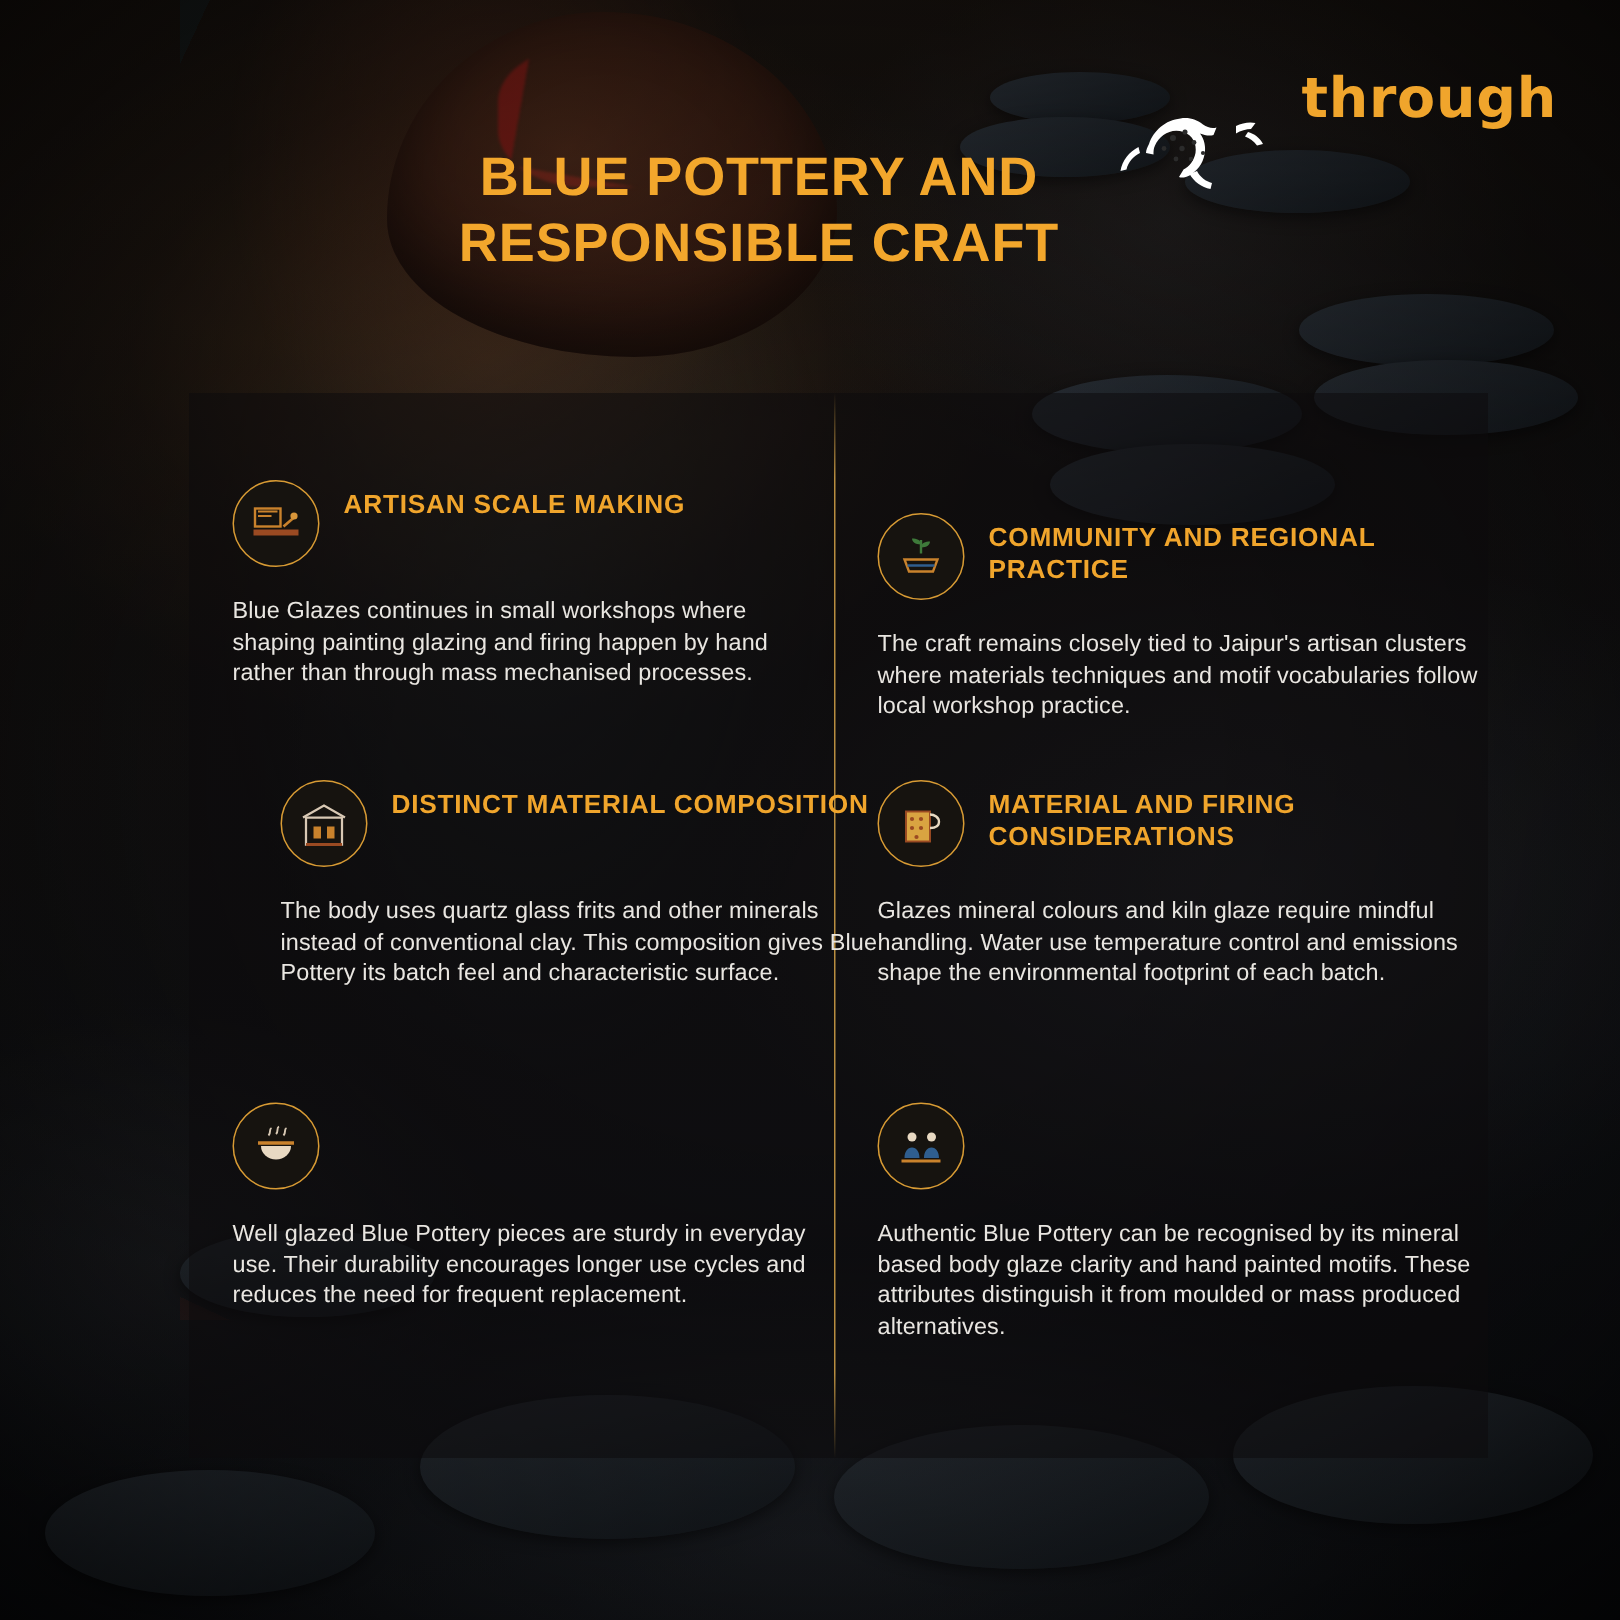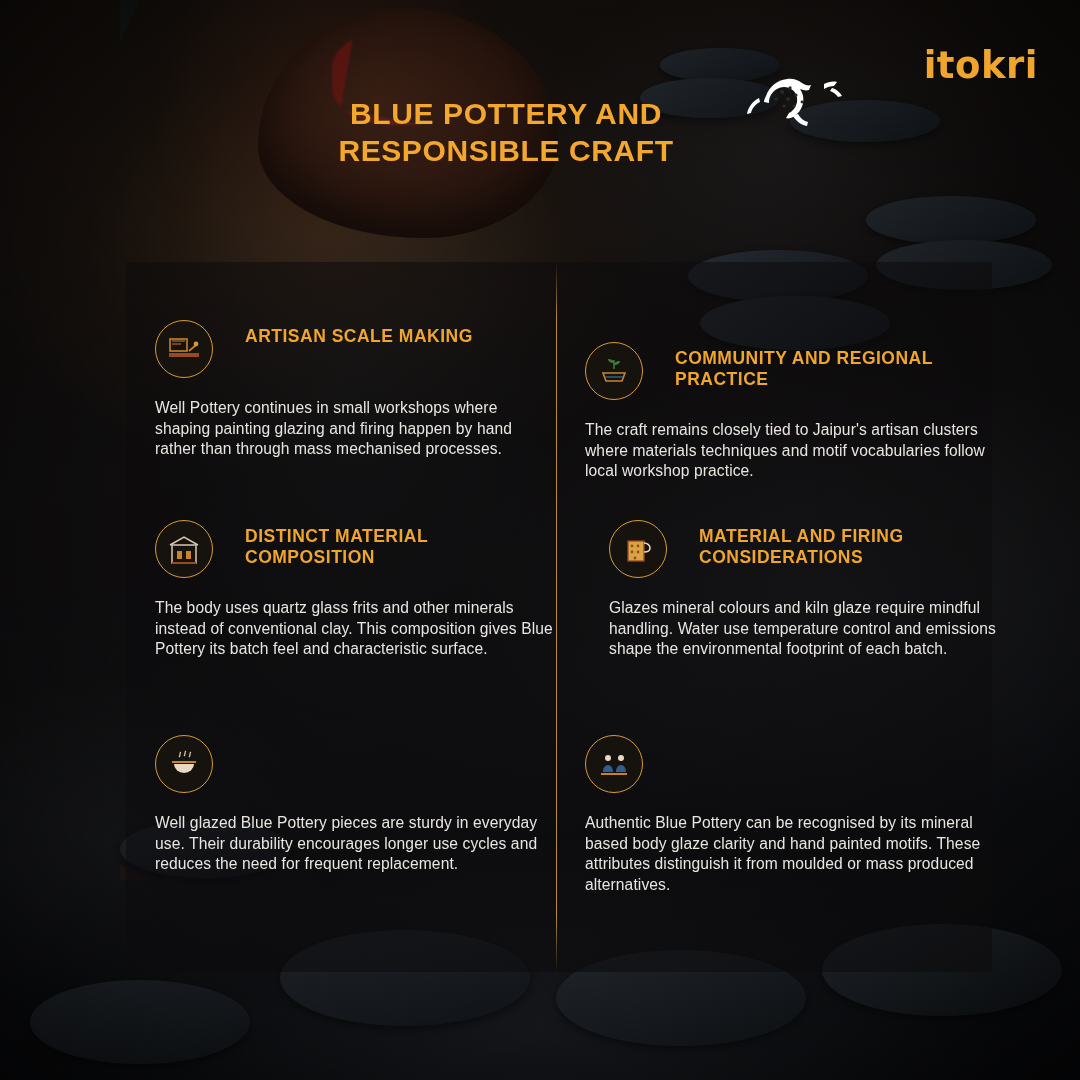--- a/index.html
+++ b/index.html
@@ -94,21 +94,21 @@
   }
 
   
   .title {
     position: absolute;
     left: 0; top: 96px;
     width: 1012px;
     text-align: center;
     color: #F3A72C;
     font-weight: 700;
-    font-size: 30px;
+    font-size: 36px;
     line-height: 1.23;
     letter-spacing: 0.6px;
   }
   .brand {
     position: absolute;
     right: 42px; top: 44px;
     color: #F0A52C;
     font-size: 37px;
     font-weight: 700;
     letter-spacing: 0.5px;
@@ -116,21 +116,21 @@
   }
   .mascot {
     position: absolute;
     right: 232px; top: 66px;
     width: 108px; height: 62px;
   }
   .col-left { left: 155px; }
   .col-right { left: 585px; }
 
   .card { position: absolute; width: 400px; }
-  .card .row { display: flex; align-items: flex-start; gap: 32px; }
+  .card .row { display: flex; align-items: flex-start; gap: 16px; }
   .badge {
     flex: 0 0 auto;
     width: 58px; height: 58px;
     border-radius: 50%;
     border: 1.6px solid #D89B34;
     background: #16130f;
     display: flex; align-items: center; justify-content: center;
     overflow: hidden;
   }
   .card-head {
@@ -194,42 +194,42 @@
         <circle cx="50" cy="22" r="1.7"></circle>
       <circle cx="36" cy="33" r="1.6"></circle>
         <circle cx="48" cy="33" r="1.8"></circle>
       <circle cx="56" cy="29" r="1.6"></circle>
         <circle cx="44" cy="40" r="1.6"></circle>
       <circle cx="54" cy="40" r="1.5"></circle>
         <circle cx="62" cy="36" r="1.4"></circle>
     </g>
   </svg>
 
-  <div class="brand">itokri</div>
+  <div class="brand">through</div>
 
   <div class="panel"></div>
   <div class="divider"></div>
 
   <div class="card col-left" style="top:320px;">
     <div class="row">
       <span class="badge">
         <svg width="38" height="38" viewBox="0 0 38 38">
           <rect x="5" y="9" width="17" height="12" fill="none" stroke="#C9822C" stroke-width="1.6"></rect>
           <path d="M7 11h13M7 14h9" stroke="#C9822C" stroke-width="1.2"></path>
           <rect x="4" y="23" width="30" height="4" fill="#9A4A22"></rect>
           <path d="M24 21l7-6" stroke="#C9822C" stroke-width="1.8"></path>
           <circle cx="31" cy="14" r="2.4" fill="#D8963A"></circle>
         </svg>
       </span>
       <div class="card-head">ARTISAN SCALE MAKING</div>
     </div>
-    <div class="card-body">Well Pottery continues in small workshops where shaping painting glazing and firing happen by hand rather than through mass mechanised processes.</div>
-  </div>
-
-  <div class="card col-left" style="top:520px;">
+    <div class="card-body">Blue Glazes continues in small workshops where shaping painting glazing and firing happen by hand rather than through mass mechanised processes.</div>
+  </div>
+
+  <div class="card col-left" style="top:520px;margin-left:32px;">
     <div class="row">
       <span class="badge">
         <svg width="40" height="40" viewBox="0 0 40 40">
           <path d="M8 16h24v18H8z" fill="none" stroke="#D8C8B4" stroke-width="1.5"></path>
           <path d="M6 16l14-8 14 8" fill="none" stroke="#D8C8B4" stroke-width="1.5"></path>
           <rect x="13" y="22" width="5" height="8" fill="#C9822C"></rect>
           <rect x="22" y="22" width="5" height="8" fill="#C9822C"></rect>
           <path d="M8 34h24" stroke="#9A4A22" stroke-width="2"></path>
         </svg>
       </span>
@@ -259,21 +259,21 @@
           <path d="M20 12c-4 0-6-2-6-4 3 0 6 1 6 4zM20 14c4 0 6-2 6-4-3 0-6 1-6 4z" fill="#3E7A3A"></path>
           <path d="M9 22h22l-3 8H12z" fill="none" stroke="#C9822C" stroke-width="1.6"></path>
           <path d="M11 26h18" stroke="#2F5E8F" stroke-width="1.6"></path>
         </svg>
       </span>
       <div class="card-head">COMMUNITY AND REGIONAL PRACTICE</div>
     </div>
     <div class="card-body">The craft remains closely tied to Jaipur's artisan clusters where materials techniques and motif vocabularies follow local workshop practice.</div>
   </div>
 
-  <div class="card col-right" style="top:520px;margin-left:24px;">
+  <div class="card col-right" style="top:520px;">
     <div class="row">
       <span class="badge">
         <svg width="40" height="40" viewBox="0 0 40 40">
           <rect x="10" y="12" width="16" height="20" fill="#D9A441" stroke="#9A4A22" stroke-width="1.3"></rect>
           <g fill="#9A4A22">
             <circle cx="14" cy="17" r="1.4"></circle>
               <circle cx="20" cy="17" r="1.4"></circle>
             <circle cx="14" cy="23" r="1.4"></circle>
               <circle cx="20" cy="23" r="1.4"></circle>
             <circle cx="17" cy="29" r="1.4"></circle>

